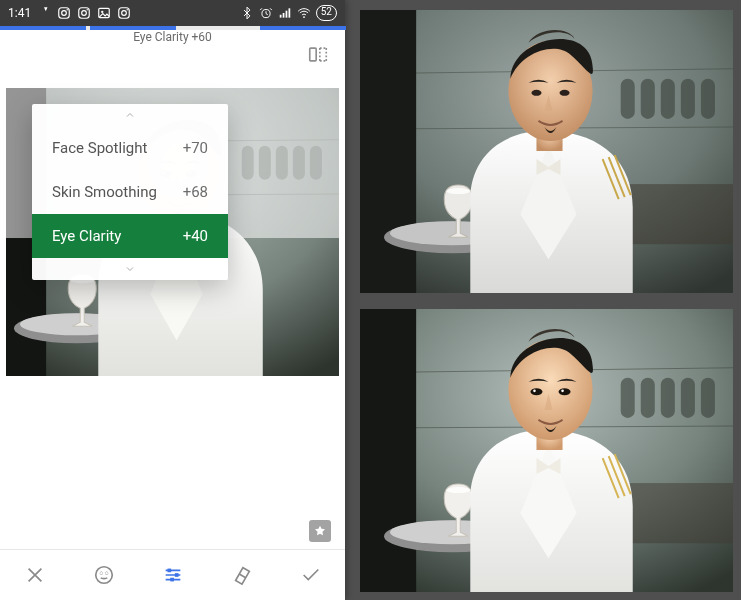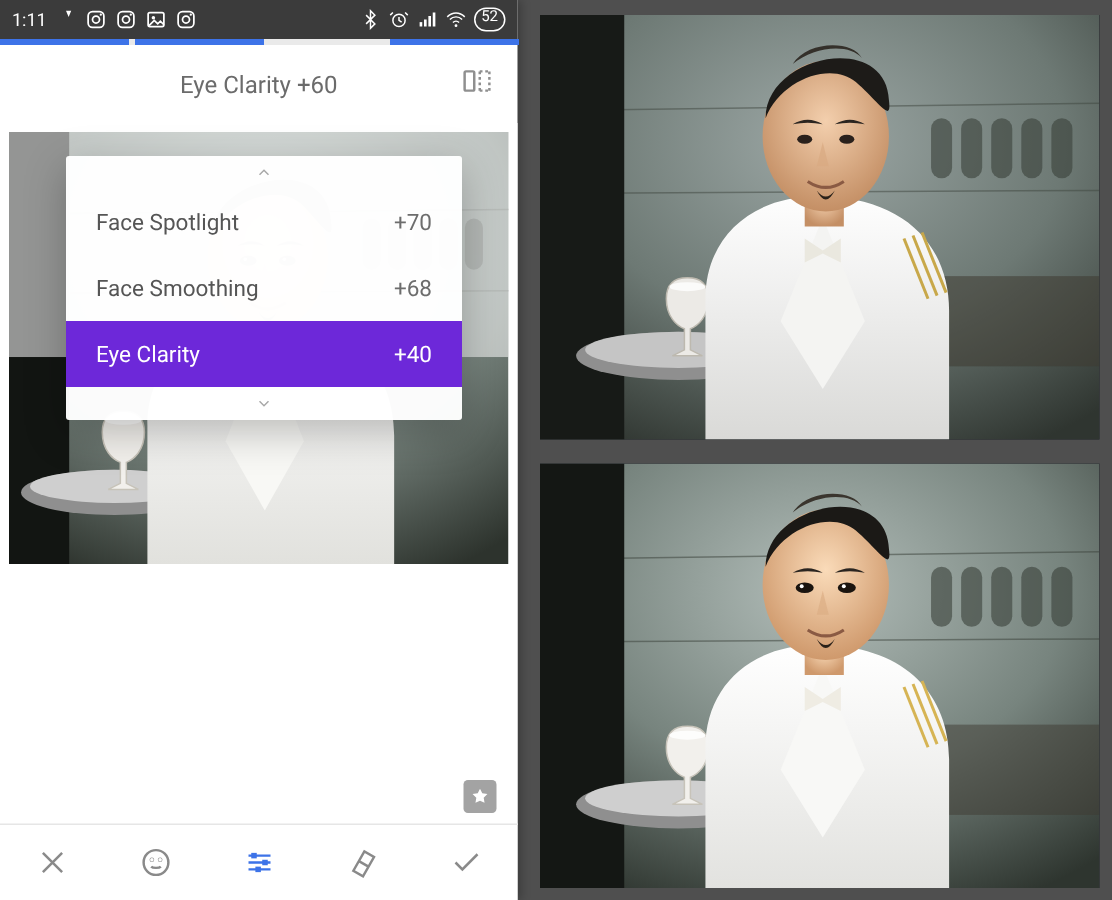--- a/index.html
+++ b/index.html
@@ -8,30 +8,30 @@
   .sb-left,.sb-right{display:flex;align-items:center;gap:6px}
   .sb-right{gap:5px;font-size:11px}
   .sb-ico{display:inline-flex;align-items:center;justify-content:center;width:14px;height:14px}
   .sb-ico svg{width:14px;height:14px;fill:#fff}
   .batt{display:inline-flex;align-items:flex-start;gap:2px;font-size:10px;border:1px solid #fff;border-radius:8px;padding:0 4px;height:14px}
   .tabbar{height:4px;background:#eaeaea;position:relative}
   .tabbar .seg{position:absolute;top:0;height:4px;background:#3d73e8}
   .tabbar .s1{left:0;width:86px}
   .tabbar .s2{left:90px;width:86px}
   .tabbar .s3{left:260px;width:86px}
-  .header{height:52px;display:flex;align-items:center;justify-content:center;position:relative;color:#6b6b6b;font-size:16px}
+  .header{height:52px;display:flex;align-items:flex-start;justify-content:center;position:relative;color:#6b6b6b;font-size:12px}
   .compare-ico{position:absolute;right:16px;top:50%;transform:translateY(-50%);color:#8f8f8f}
   .canvas{position:relative;height:300px;background:#fff;overflow:hidden}
   .photo-main{position:absolute;left:6px;top:6px;right:6px;bottom:6px}
   .photo-main svg{width:100%;height:100%;display:block}
-  .panel{position:absolute;left:44px;top:22px;width:264px;background:rgba(255,255,255,.97);box-shadow:0 8px 28px rgba(0,0,0,.25);border-radius:2px}
+  .panel{position:absolute;left:32px;top:22px;width:196px;background:rgba(255,255,255,.97);box-shadow:0 8px 28px rgba(0,0,0,.25);border-radius:2px}
   .panel .chev{height:22px;display:flex;align-items:center;justify-content:center;color:#a9a9a9}
   .panel .row{display:flex;align-items:center;justify-content:space-between;height:44px;padding:0 20px;font-size:15px;color:#555}
   .panel .row .val{color:#6d6d6d}
-  .panel .row.sel{background:#6d28d9;color:#fff}
+  .panel .row.sel{background:#15803d;color:#fff}
   .panel .row.sel .val{color:#fff}
   .spacer{position:absolute;left:0;right:0;top:382px;bottom:50px;background:#fff}
   .fav{position:absolute;right:14px;bottom:58px;width:22px;height:22px;background:#a3a3a3;border-radius:3px;display:flex;align-items:center;justify-content:center}
   .fav svg{width:14px;height:14px;fill:#fff}
   .bottombar{position:absolute;left:0;bottom:0;width:100%;height:50px;background:#fff;border-top:1px solid #e6e6e6;color:#8a8a8a;display:grid;grid-template-columns:repeat(5,1fr);align-items:center;justify-items:center}
   .bottombar .btn{display:flex;align-items:center;justify-content:center;width:100%;height:100%}
   .bottombar svg{width:22px;height:22px;fill:none;stroke:#8a8a8a;stroke-width:1.8}
   .bottombar .active svg{stroke:#3d73e8;fill:#3d73e8}
   
   .previews{position:absolute;left:360px;top:10px;right:8px;bottom:8px;display:flex;flex-direction:column;gap:16px}
@@ -183,21 +183,21 @@
         <line x1="254" y1="146" x2="270" y2="186"></line>
       </g>
     </svg>
   </div>
 </div>
 
 <div class="phone">
 
   <div class="statusbar">
     <div class="sb-left">
-      <span>1:11</span>
+      <span>1:41</span>
       <span class="sb-ico">
           <svg viewBox="0 0 24 24">
             <path d="M12 2l3 7-7-3 7 3-3 7 3-7 7 3-7-3 3-7z"></path>
           </svg>
         </span>
       <span class="sb-ico">
           <svg viewBox="0 0 24 24">
             <rect x="3" y="3" width="18" height="18" rx="5" fill="none" stroke="#fff" stroke-width="2"></rect>
             <circle cx="12" cy="12" r="4" fill="none" stroke="#fff" stroke-width="2"></circle>
             <circle cx="17.5" cy="6.5" r="1.3"></circle>
@@ -341,21 +341,21 @@
       <div class="chev">
         <svg width="16" height="12" viewBox="0 0 24 24" fill="none" stroke="#a9a9a9" stroke-width="2">
             <path d="M6 15l6-6 6 6"></path>
           </svg>
       </div>
       <div class="row">
         <span>Face Spotlight</span>
         <span class="val">+70</span>
       </div>
       <div class="row">
-        <span>Face Smoothing</span>
+        <span>Skin Smoothing</span>
         <span class="val">+68</span>
       </div>
       <div class="row sel">
         <span>Eye Clarity</span>
         <span class="val">+40</span>
       </div>
       <div class="chev">
         <svg width="16" height="12" viewBox="0 0 24 24" fill="none" stroke="#a9a9a9" stroke-width="2">
             <path d="M6 9l6 6 6-6"></path>
           </svg>

